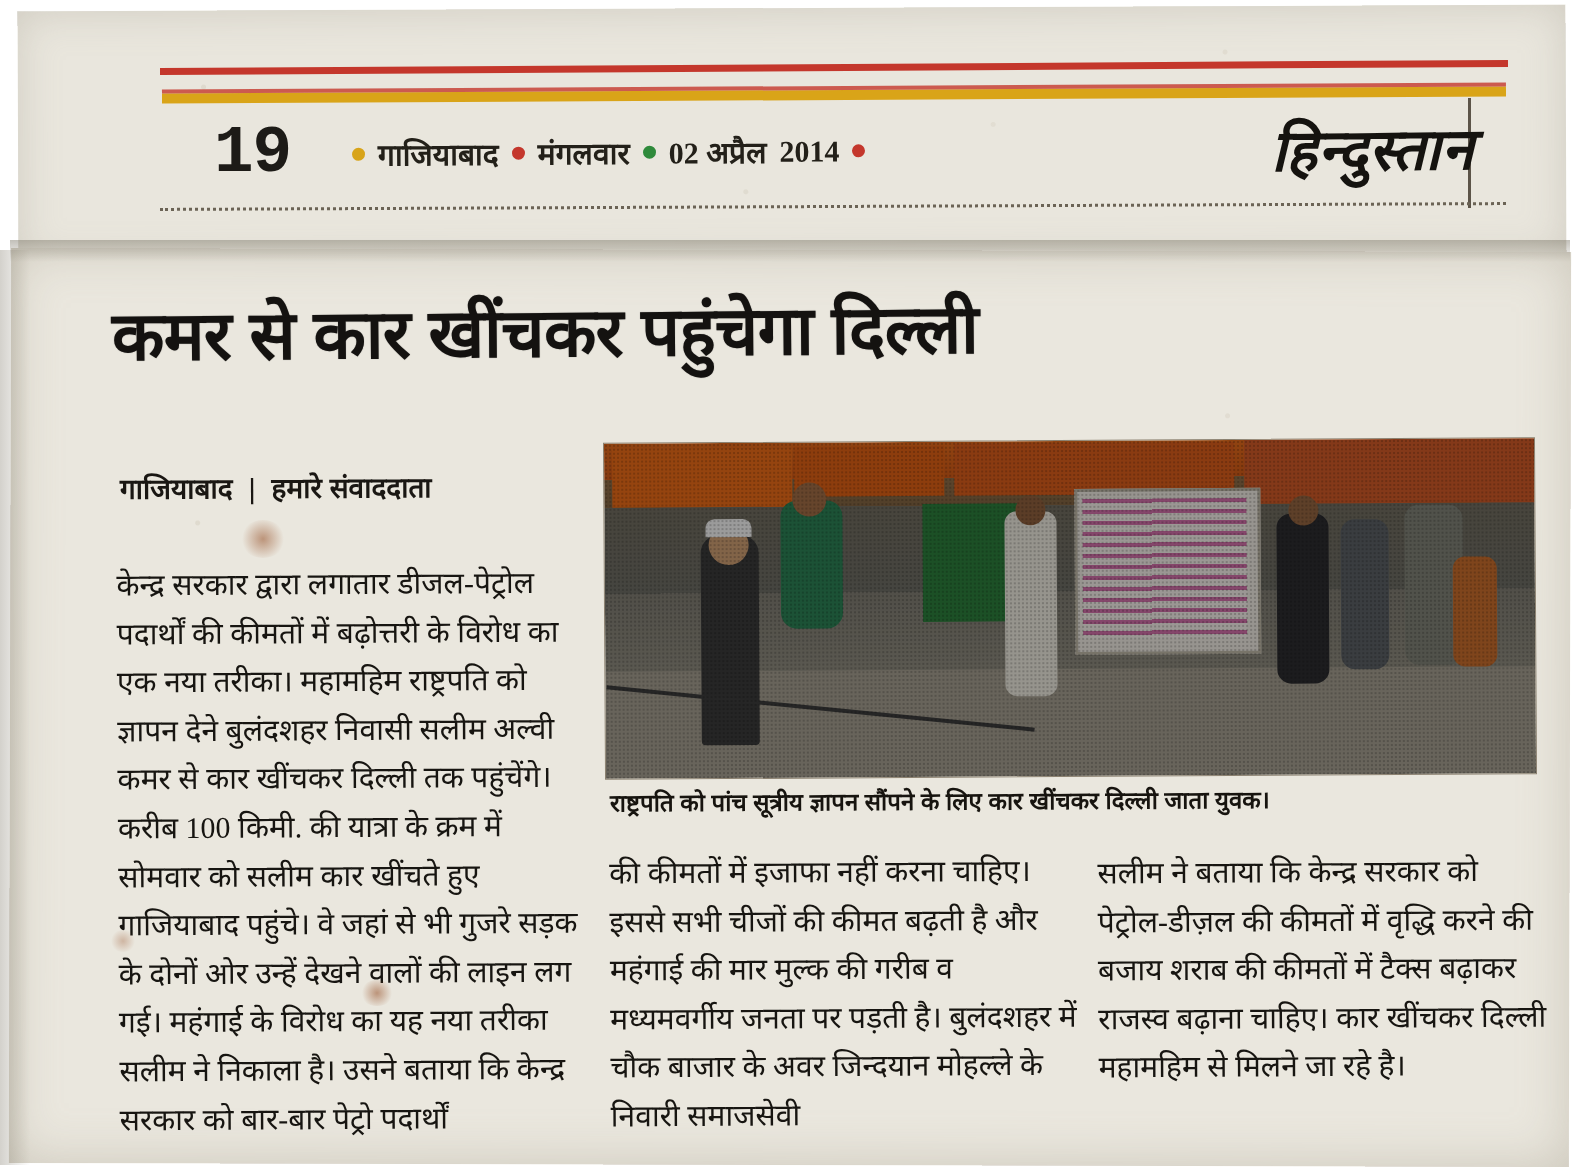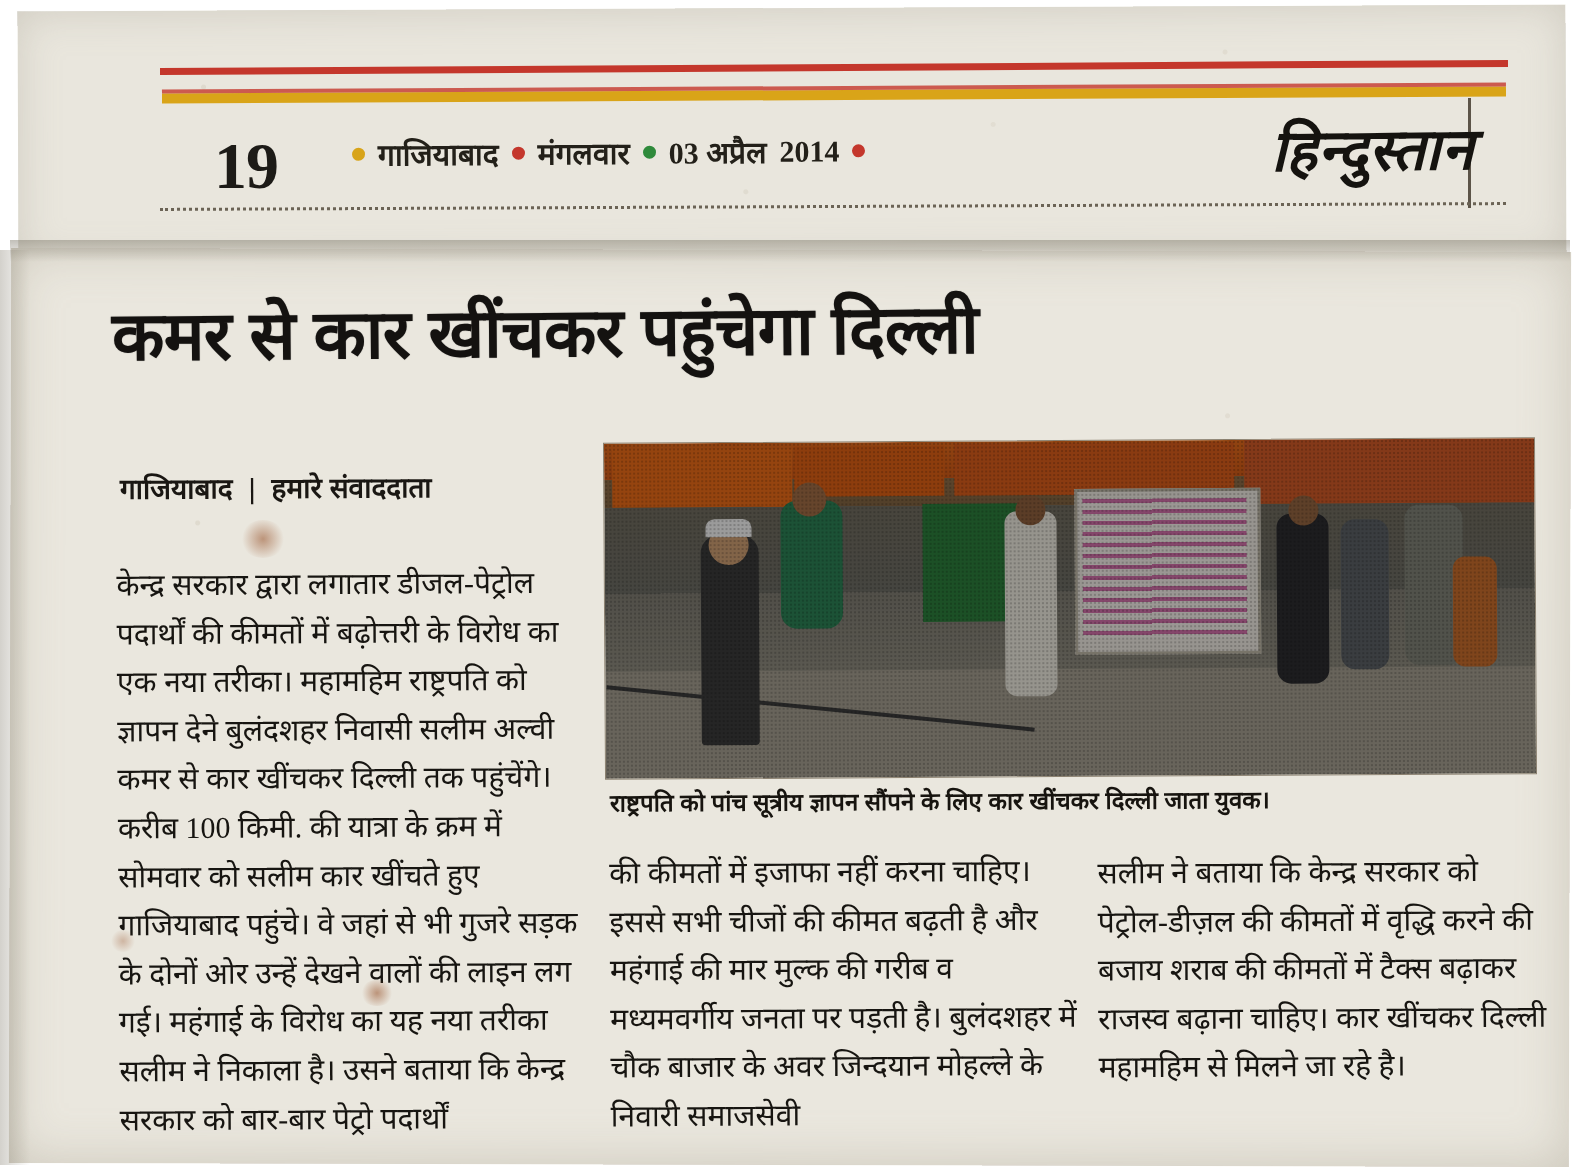--- a/index.html
+++ b/index.html
@@ -80,22 +80,22 @@
     transform: rotate(-0.25deg);
   }
   .vert-rule {
     position: absolute;
     left: 1468px; top: 98px; width: 3px; height: 110px;
     background: #5c5448;
   }
 
   .page-number {
     position: absolute;
-    left: 214px; top: 128px;
-    font-family: Liberation Serif, serif;
+    left: 214px; top: 116px;
+    font-family: Liberation Mono, monospace;
     font-size: 66px;
     font-weight: bold;
     color: #1d1b17;
     letter-spacing: -1px;
   }
 
   .dateline {
     position: absolute;
     left: 352px; top: 132px;
     display: flex;
@@ -261,21 +261,21 @@
 <div class="rule-dotted"></div>
 
 <div class="page-number">19</div>
 
 <div class="dateline">
   <span class="dot yellow"></span>
   <span>गाजियाबाद</span>
   <span class="dot"></span>
   <span>मंगलवार</span>
   <span class="dot green"></span>
-  <span>03 अप्रैल</span>
+  <span>02 अप्रैल</span>
   <span>2014</span>
   <span class="dot"></span>
 </div>
 
 <div class="masthead">हिन्दुस्तान</div>
 
 <div class="headline">कमर से कार खींचकर पहुंचेगा दिल्ली</div>
 
 <div class="byline">
   <span>गाजियाबाद</span>

